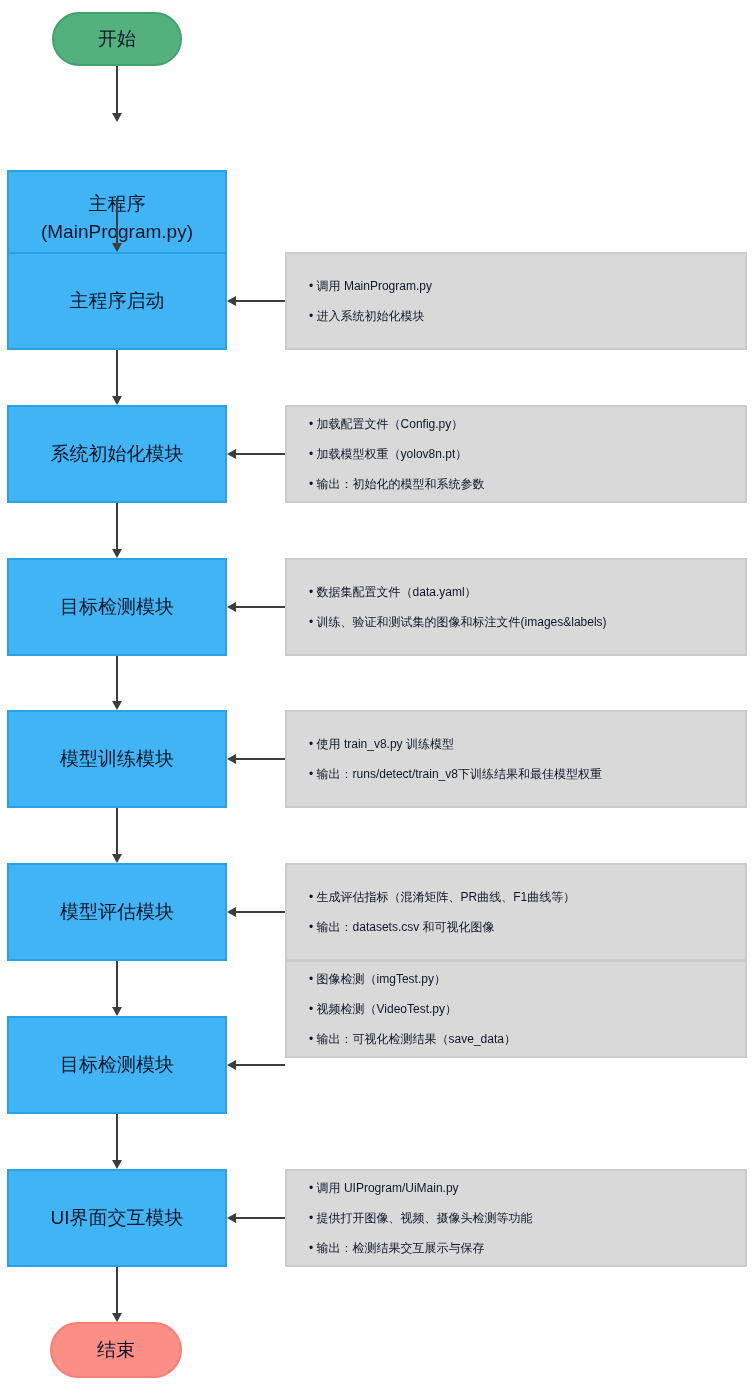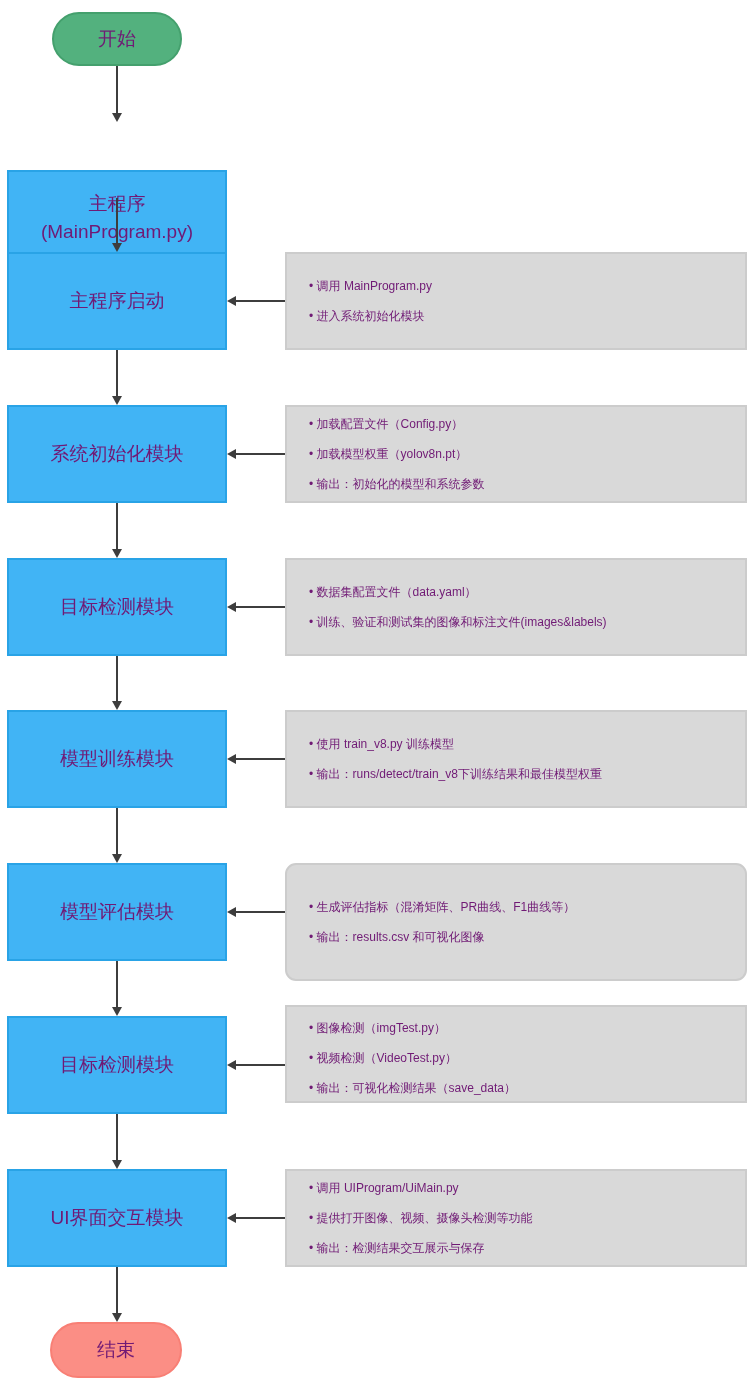--- a/index.html
+++ b/index.html
@@ -1,20 +1,20 @@
 <!DOCTYPE html>
 <html><head>
 <meta charset="utf-8">
 <title>Flowchart</title>
 <style>
   html,body { margin:0; padding:0; background:#ffffff; }
   .canvas {
     position:relative; width:754px; height:1393px;
     font-family:"Liberation Sans","DejaVu Sans",sans-serif;
-    color:#701a75; background:#ffffff; overflow:hidden;
+    color:#0f172a; background:#ffffff; overflow:hidden;
   }
   .node {
     position:absolute; box-sizing:border-box;
     display:flex; align-items:center; justify-content:center;
     text-align:center; font-size:19px; line-height:1.45;
   }
   .pill { border-radius:28px; }
   .start-node { left:52px; top:12px; width:130px; height:54px;
     background:#53b17e; border:2px solid #44a06d; }
   .end-node { left:50px; top:1322px; width:132px; height:56px;
@@ -86,25 +86,25 @@
     <div class="note">输出：初始化的模型和系统参数</div>
   </div>
   <div class="note-box" style="top:558px; height:98px;">
     <div class="note">数据集配置文件（data.yaml）</div>
     <div class="note">训练、验证和测试集的图像和标注文件(images&amp;labels)</div>
   </div>
   <div class="note-box" style="top:710px; height:98px;">
     <div class="note">使用 train_v8.py 训练模型</div>
     <div class="note">输出：runs/detect/train_v8下训练结果和最佳模型权重</div>
   </div>
-  <div class="note-box" style="top:863px; height:118px;border-radius:11px;">
+  <div class="note-box" style="top:863px; height:98px;">
     <div class="note">生成评估指标（混淆矩阵、PR曲线、F1曲线等）</div>
-    <div class="note">输出：results.csv 和可视化图像</div>
+    <div class="note">输出：datasets.csv 和可视化图像</div>
   </div>
-  <div class="note-box" style="top:1005px; height:98px;justify-content:space-between;">
+  <div class="note-box" style="top:960px; height:98px;">
     <div class="note">图像检测（imgTest.py）</div>
     <div class="note">视频检测（VideoTest.py）</div>
     <div class="note">输出：可视化检测结果（save_data）</div>
   </div>
   <div class="note-box" style="top:1169px; height:98px;">
     <div class="note">调用 UIProgram/UiMain.py</div>
     <div class="note">提供打开图像、视频、摄像头检测等功能</div>
     <div class="note">输出：检测结果交互展示与保存</div>
   </div>
 

